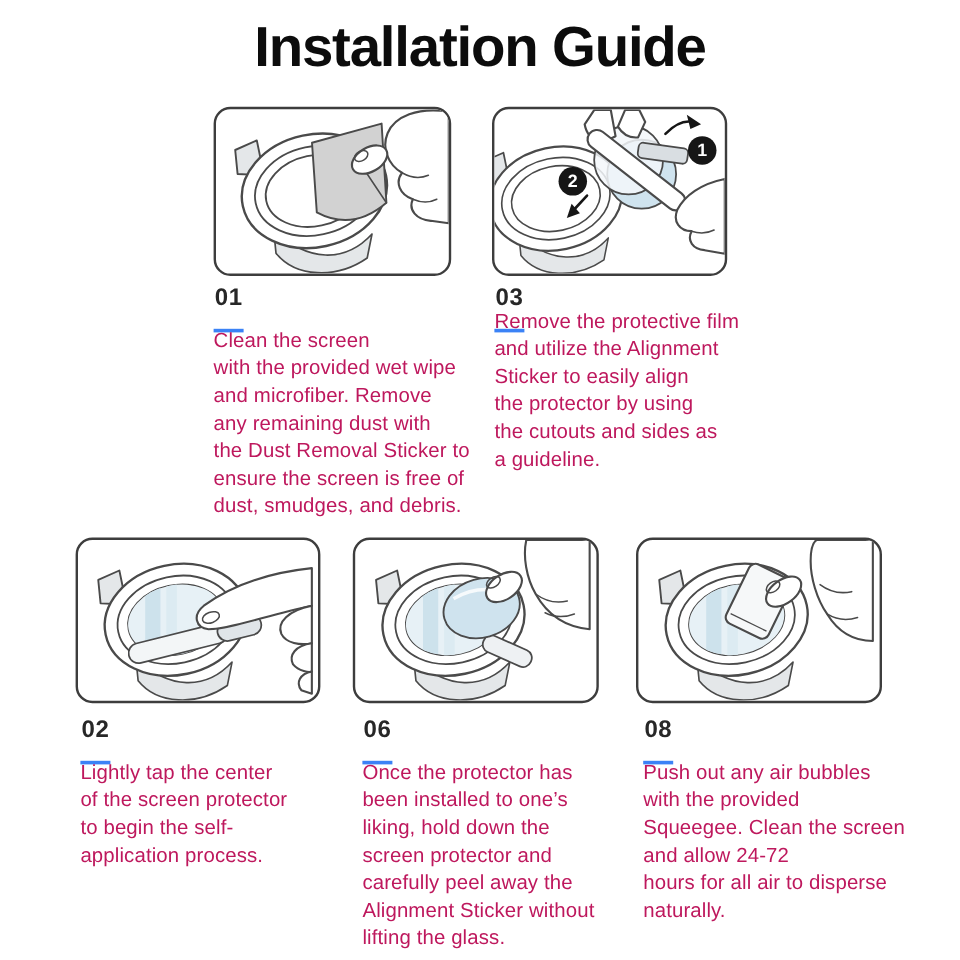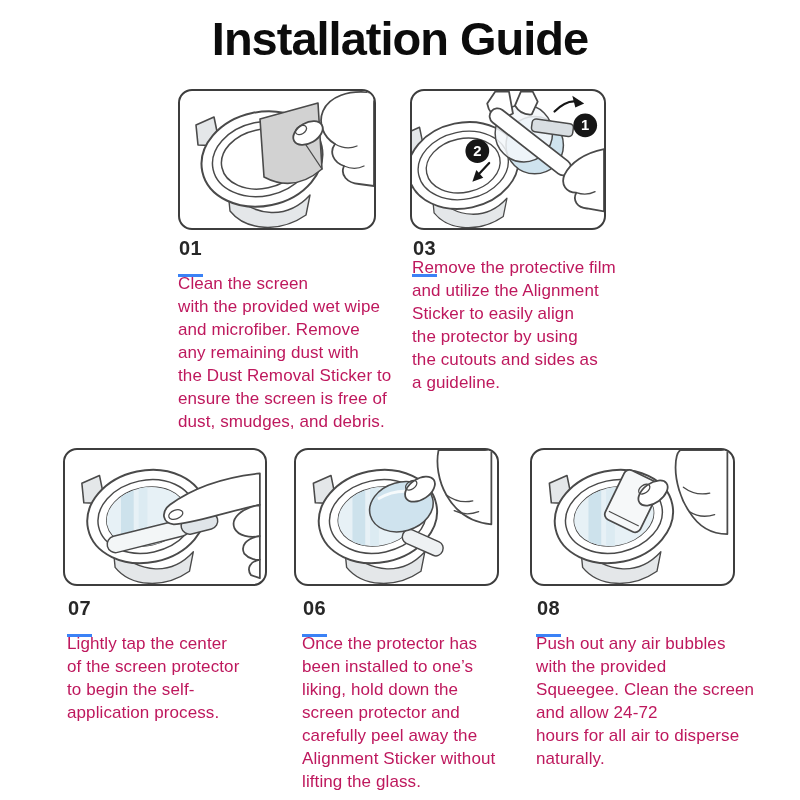--- a/index.html
+++ b/index.html
@@ -135,21 +135,21 @@
     </svg>
   </section>
 
   <div class="step-label" style="left:178px;top:237px">
     <span class="step-num">01</span>
   </div>
   <div class="step-label" style="left:412px;top:237px">
     <span class="step-num">03</span>
   </div>
   <div class="step-label" style="left:67px;top:597px">
-    <span class="step-num">07</span>
+    <span class="step-num">02</span>
   </div>
   <div class="step-label" style="left:302px;top:597px">
     <span class="step-num">06</span>
   </div>
   <div class="step-label" style="left:536px;top:597px">
     <span class="step-num">08</span>
   </div>
 
   <p class="step-text" style="left:178px;top:272px;width:218px">Clean the screen
 with the provided wet wipe

